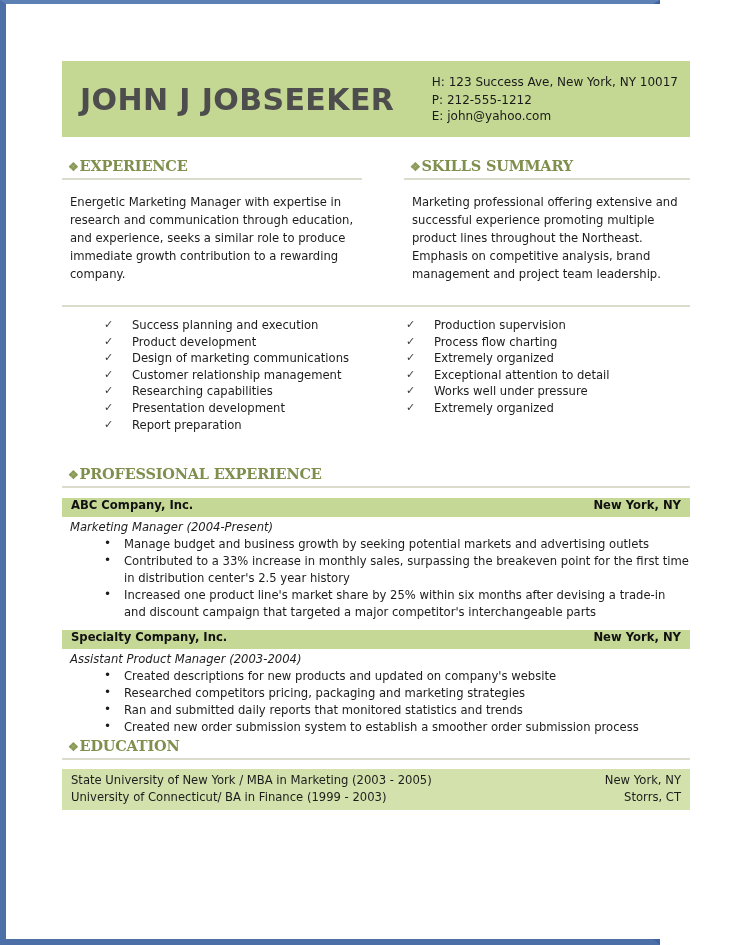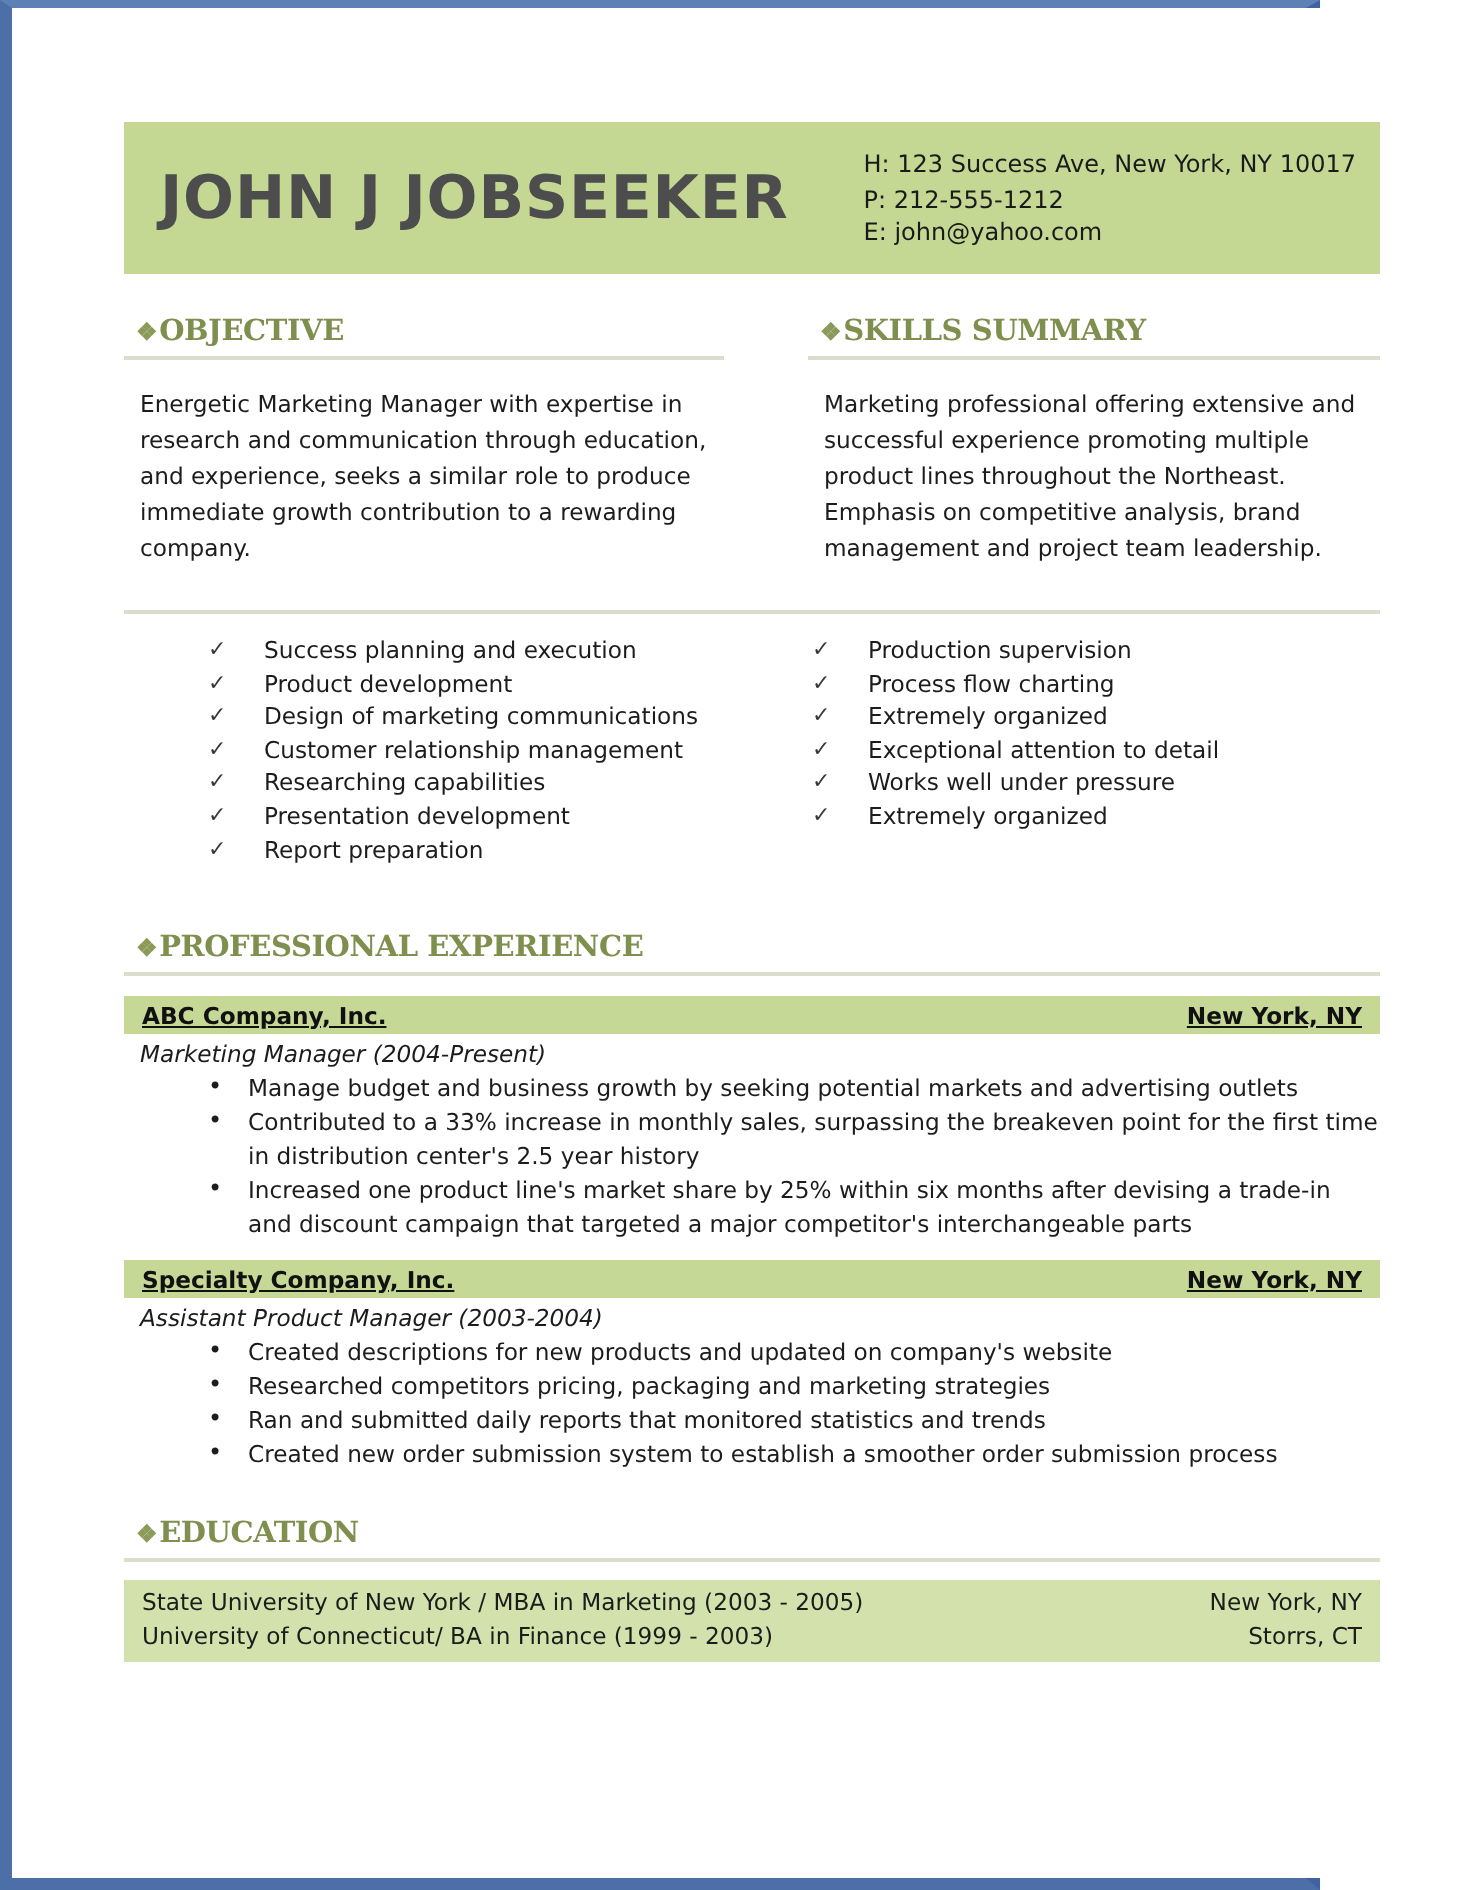--- a/index.html
+++ b/index.html
@@ -155,28 +155,27 @@
     font-size: 11px;
   }
 
   
   .exp-wrap { margin-top: 32px; }
   .job { margin-top: 10px; }
   .job-bar {
     background: #c6d896;
     height: 19px;
     display: flex;
-    align-items: center;
+    align-items: flex-start;
     padding: 0 9px;
     box-sizing: border-box;
     font-family: "DejaVu Sans", sans-serif;
     font-weight: bold;
     font-size: 11.6px;
     color: #111111;
-    text-decoration: underline;
   }
   .job-bar .loc { margin-left: auto; }
   .job-title {
     font-family: "DejaVu Sans", sans-serif;
     font-style: italic;
     font-size: 11.6px;
     color: #1c1c1c;
     padding-left: 8px;
     margin-top: 3px;
   }
@@ -196,21 +195,21 @@
   }
   ul.dots li .dot {
     position: absolute;
     left: 2px;
     top: -1px;
     font-size: 12px;
     color: #1c1c1c;
   }
 
   
-  .edu-wrap { margin-top: 22px; }
+  .edu-wrap { }
   .edu-band {
     background: #d3e2ac;
     margin-top: 9px;
     padding: 3px 9px 4px 9px;
     box-sizing: border-box;
   }
   .edu-row {
     display: flex;
     font-family: "DejaVu Sans", sans-serif;
     font-size: 11.6px;
@@ -231,21 +230,21 @@
         <div class="header-contact">
           <div>H: 123 Success Ave, New York, NY 10017</div>
           <div>P: 212-555-1212</div>
           <div>E: john@yahoo.com</div>
         </div>
       </div>
 
       <div class="two-col">
         <div class="col-left">
           <div class="section-head">
-            <span class="glyph">❖</span><span>OBJECTIVE</span>
+            <span class="glyph">❖</span><span>EXPERIENCE</span>
           </div>
           <div class="rule"></div>
           <div class="body-text">Energetic Marketing Manager with expertise in research and communication through education, and experience, seeks a similar role to produce immediate growth contribution to a rewarding company.</div>
         </div>
         <div class="col-gap"></div>
         <div class="col-right">
           <div class="section-head">
             <span class="glyph">❖</span><span>SKILLS SUMMARY</span>
           </div>
           <div class="rule"></div>

